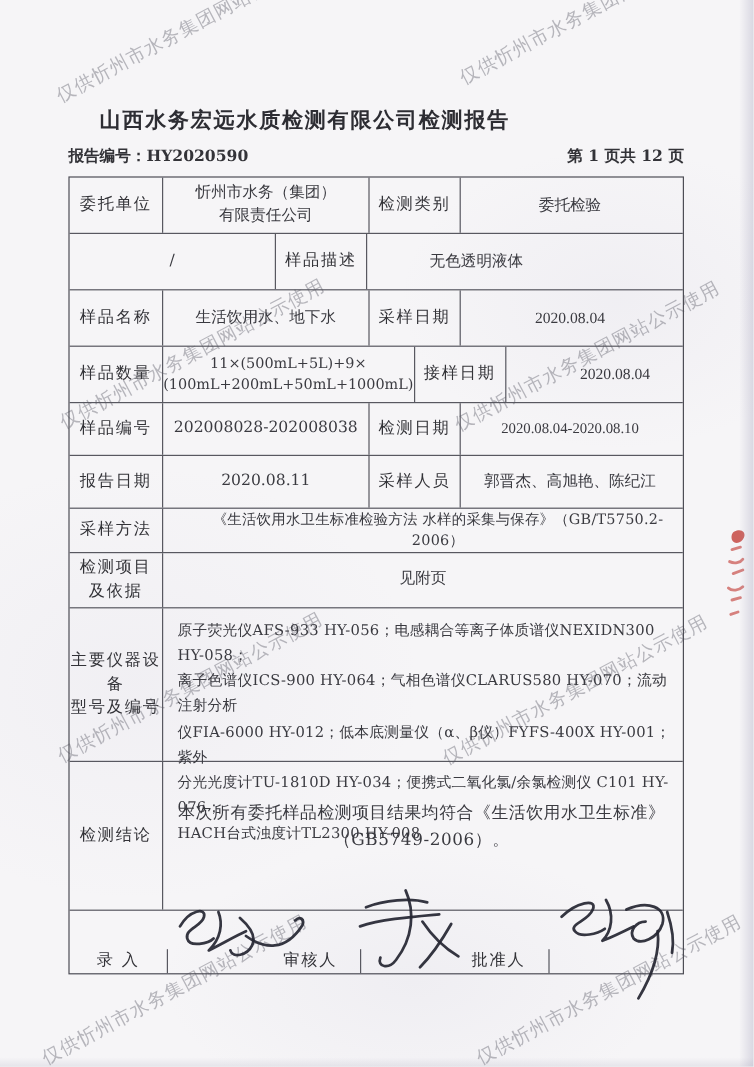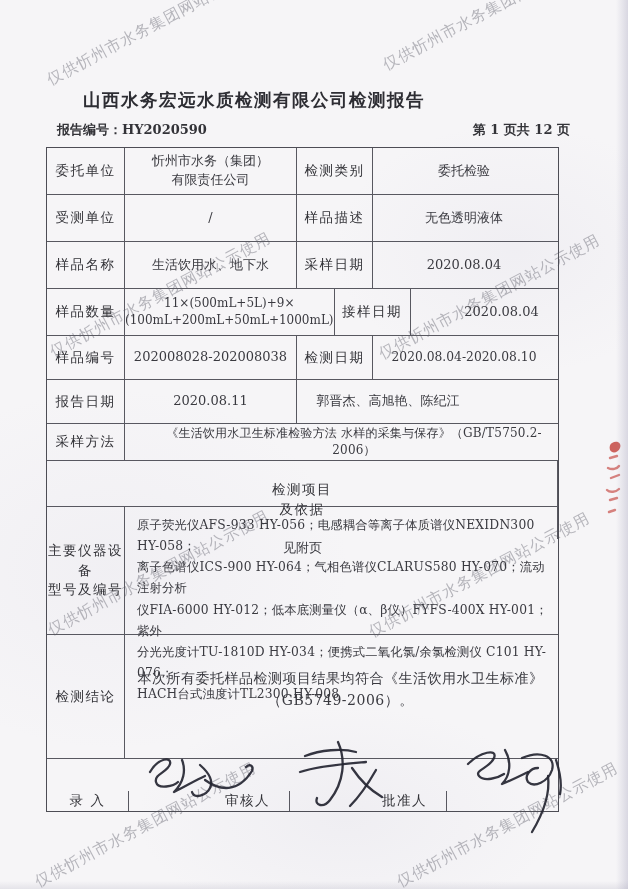--- a/index.html
+++ b/index.html
@@ -43,39 +43,39 @@
 
   .title{
     position:absolute;left:0;top:88px;width:508px;
     text-align:center;font-size:17.5px;font-weight:700;
     letter-spacing:1.5px;color:#2d2d33;
   }
   .meta{position:absolute;left:57px;top:121px;width:513px;font-size:13px;
     font-weight:700;color:#333338;display:flex;justify-content:space-between;}
 
   .tbl{
-    position:absolute;left:46px;top:147px;width:513px;
+    position:absolute;left:57px;top:147px;width:513px;
     border:1.4px solid #4d4d55;box-sizing:border-box;
   }
   .row{display:flex;border-bottom:1px solid #585860;}
   .row:last-child{border-bottom:none;align-items:flex-end;}
   .cell{
     box-sizing:border-box;border-right:1px solid #585860;
     display:flex;align-items:center;justify-content:center;
     text-align:center;font-size:13px;line-height:1.45;
     white-space:pre-line;overflow:visible;
   }
   .cell:last-child{border-right:none;}
   .lab{font-size:13.5px;letter-spacing:1.5px;color:#333338;}
   .c1{flex:0 0 78px;}
   .c2{flex:0 0 172px;}
   .c3{flex:0 0 76px;}
-  .c4{flex:0 0 182px;}
+  .c4{flex:0 0 182px;font-family:Liberation Serif, serif;}
   .cmerge{flex:1 1 auto;}
-  .rh46{height:46px;} .rh43{height:43px;} .rh36{height:36px;} .rh45{height:45px;flex-direction:column;}
+  .rh46{height:46px;} .rh43{height:43px;} .rh36{height:36px;} .rh45{height:45px;}
   .rh127{height:127px;} .rh123{height:123px;} .rh52{height:52px;}
   .v-instruments{
     display:block;text-align:left;font-size:12.3px;line-height:1.72;
     padding:8px 8px 0 12px;letter-spacing:0.2px;
   }
   .v-conclusion{
     display:block;text-align:center;font-size:14px;line-height:1.6;
     padding:32px 14px 0 12px;letter-spacing:0.5px;
   }
   .v-method{font-size:12px;letter-spacing:0.2px;margin-left:25px;}
@@ -110,21 +110,20 @@
 
     <div class="row rh46">
       <div class="cell c1 lab">委托单位</div>
       <div class="cell c2">忻州市水务（集团）
 有限责任公司</div>
       <div class="cell c3 lab">检测类别</div>
       <div class="cell c4">委托检验</div>
     </div>
 
     <div class="row rh46">
-      <div class="cell c1 lab">受测单位</div>
       <div class="cell c2">/</div>
       <div class="cell c3 lab">样品描述</div>
       <div class="cell c4">无色透明液体</div>
     </div>
 
     <div class="row rh46">
       <div class="cell c1 lab">样品名称</div>
       <div class="cell c2">生活饮用水、地下水</div>
       <div class="cell c3 lab">采样日期</div>
       <div class="cell c4">2020.08.04</div>
@@ -141,20 +140,21 @@
     <div class="row rh43">
       <div class="cell c1 lab">样品编号</div>
       <div class="cell c2">202008028-202008038</div>
       <div class="cell c3 lab">检测日期</div>
       <div class="cell c4" style="font-size:12.3px;">2020.08.04-2020.08.10</div>
     </div>
 
     <div class="row rh43">
       <div class="cell c1 lab">报告日期</div>
       <div class="cell c2">2020.08.11</div>
+      <div class="cell c3 lab">采样人员</div>
       <div class="cell c4">郭晋杰、高旭艳、陈纪江</div>
     </div>
 
     <div class="row rh36">
       <div class="cell c1 lab">采样方法</div>
       <div class="cell cmerge v-method">《生活饮用水卫生标准检验方法  水样的采集与保存》（GB/T5750.2-2006）</div>
     </div>
 
     <div class="row rh45">
       <div class="cell c1 lab">检测项目

